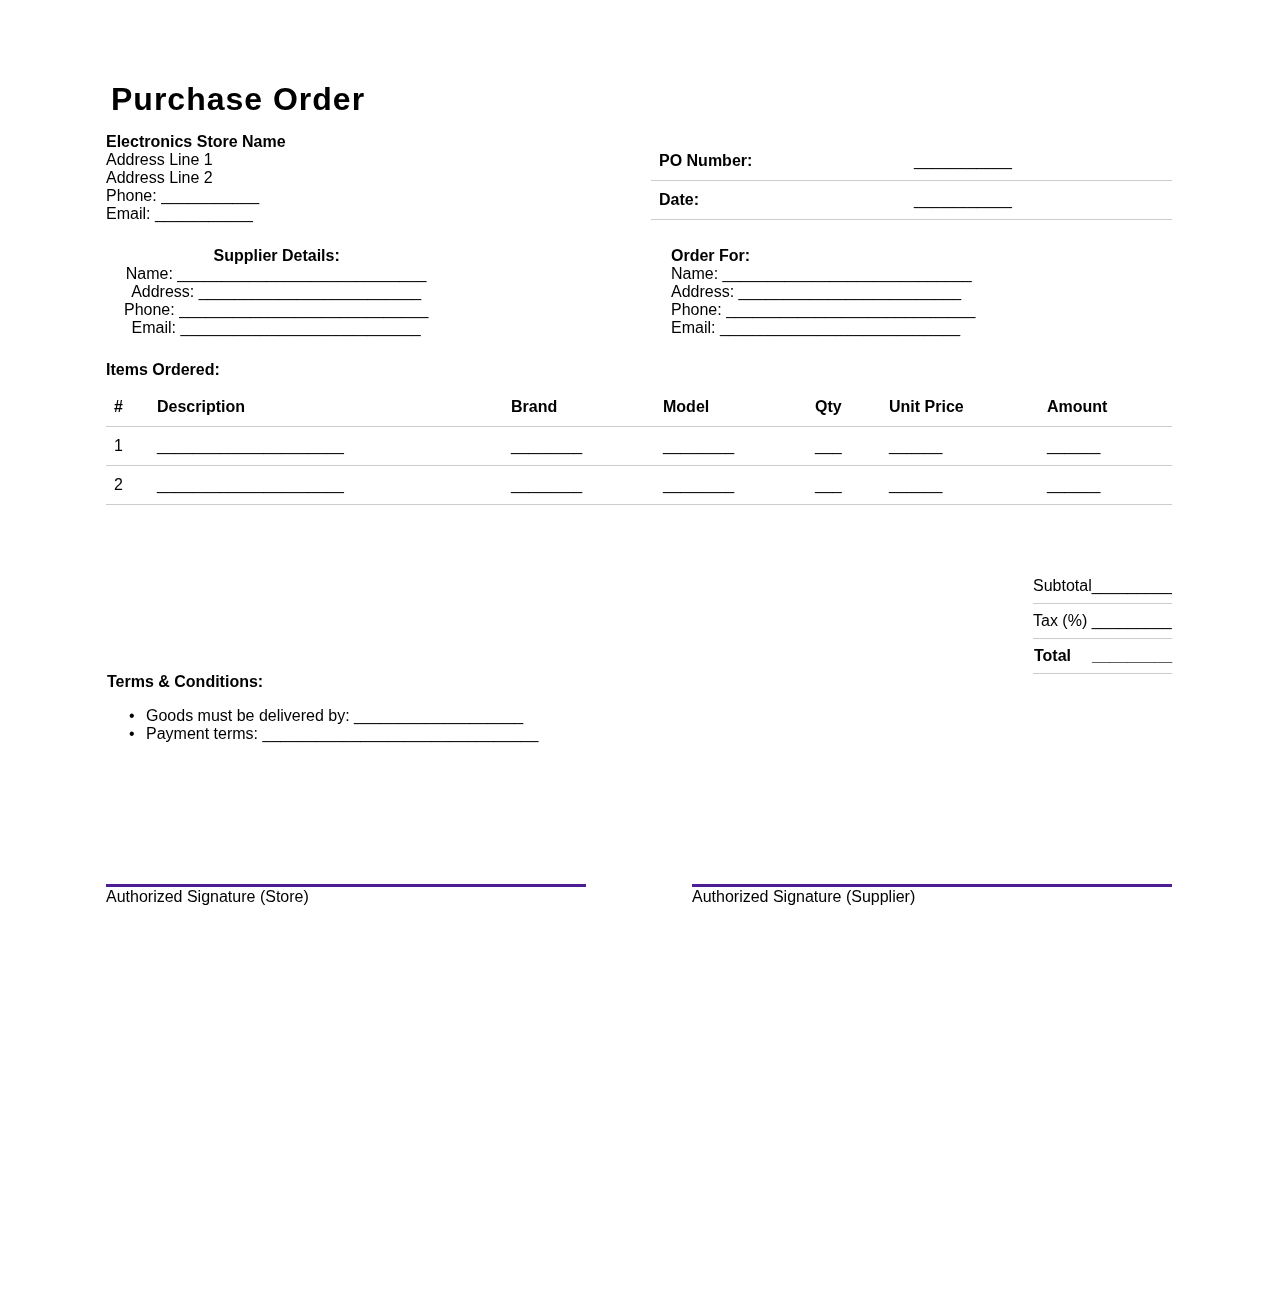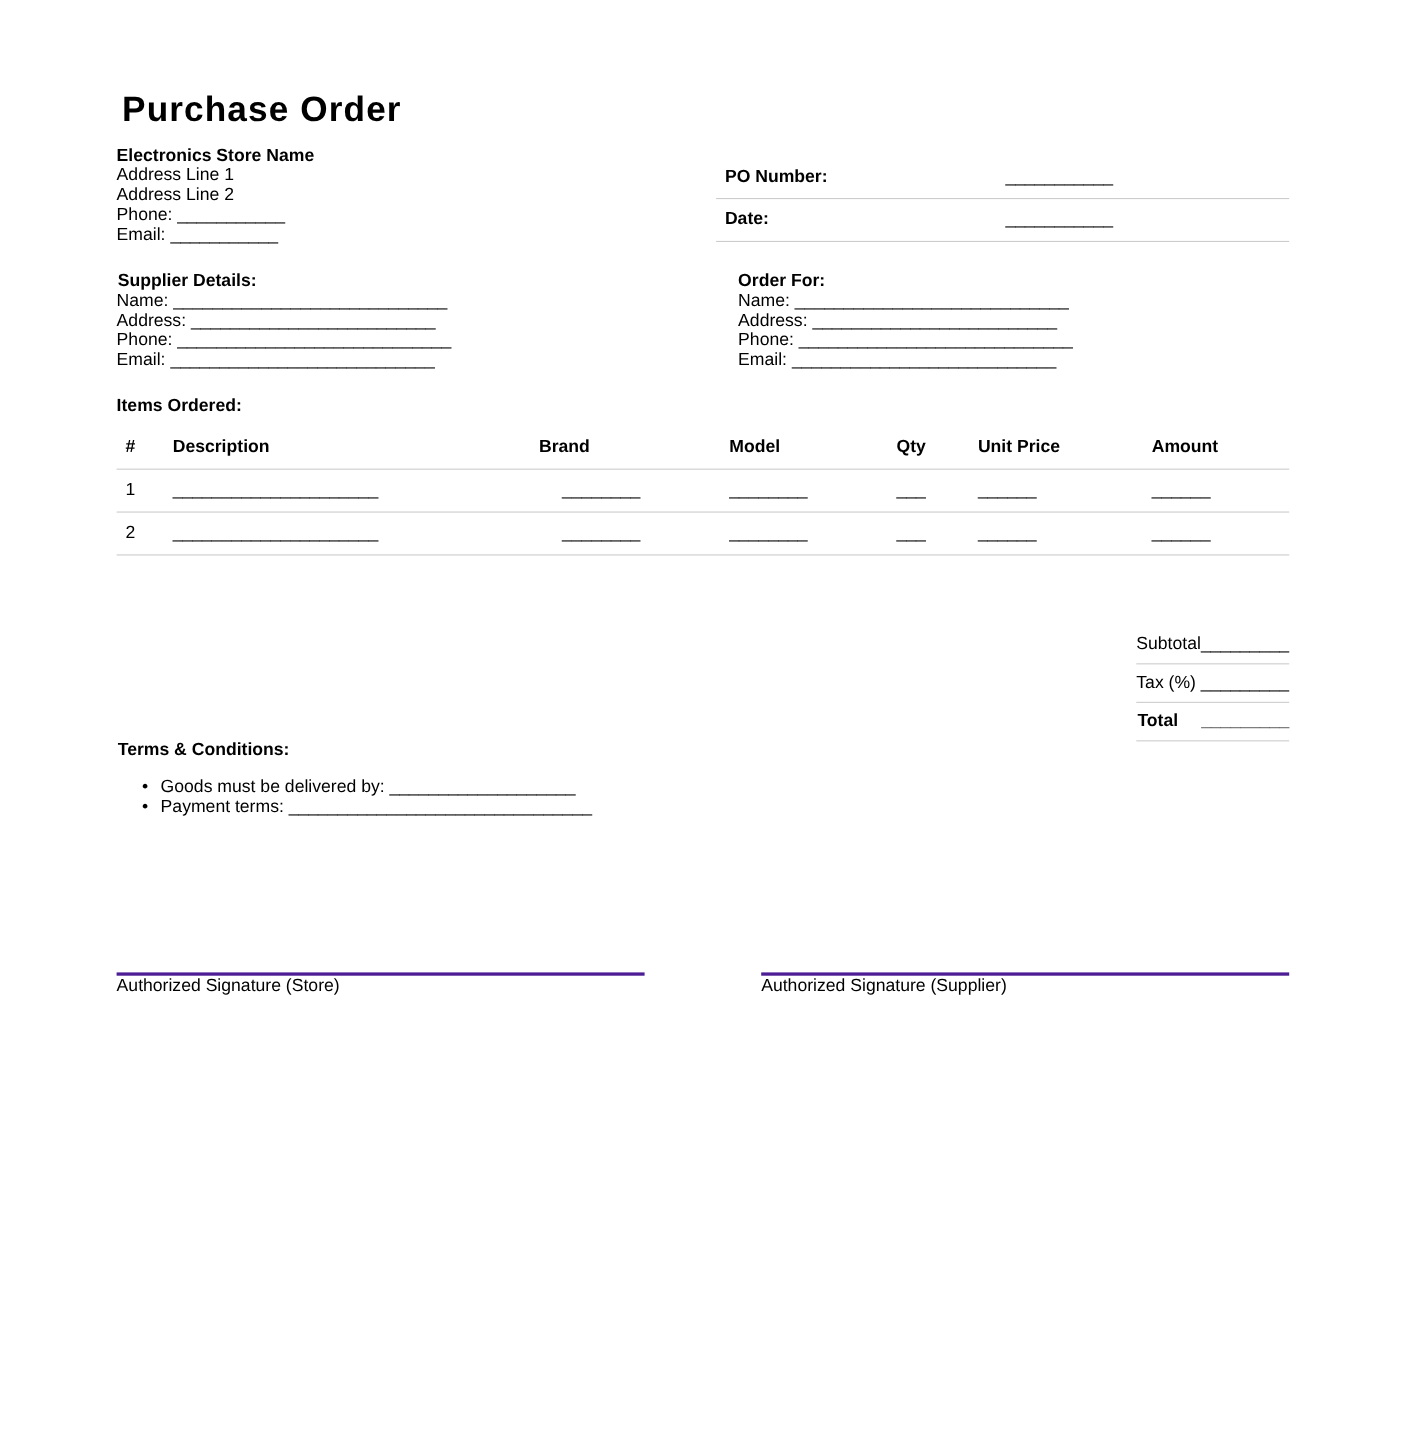--- a/index.html
+++ b/index.html
@@ -47,21 +47,21 @@
   <div class="po-row">
     <span class="lbl">PO Number:</span>
     <span class="val">___________</span>
   </div>
   <div class="po-row">
     <span class="lbl">Date:</span>
     <span class="val">___________</span>
   </div>
 </div>
 
-<div class="block" style="left:106px; top:247px;">
+<div class="block" style="left:124px; top:247px;text-align:center;">
   <div class="b" style="padding-left:1px;">Supplier Details:</div>
   <div>Name: ____________________________</div>
   <div>Address: _________________________</div>
   <div>Phone: ____________________________</div>
   <div>Email: ___________________________</div>
 </div>
 
 <div class="block" style="left:671px; top:247px;">
   <div class="b">Order For:</div>
   <div>Name: ____________________________</div>
@@ -69,21 +69,21 @@
   <div>Phone: ____________________________</div>
   <div>Email: ___________________________</div>
 </div>
 
 <div class="section-title" style="left:106px; top:361px;">Items Ordered:</div>
 
 <div class="items">
   <div class="row head">
     <span class="cell" style="left:8px;">#</span>
     <span class="cell" style="left:51px;text-align:right;">Description</span>
-    <span class="cell" style="left:384px;">Brand</span>
+    <span class="cell" style="left:405px;">Brand</span>
     <span class="cell" style="left:557px;">Model</span>
     <span class="cell" style="left:709px;">Qty</span>
     <span class="cell" style="left:783px;">Unit Price</span>
     <span class="cell" style="left:941px;">Amount</span>
   </div>
   <div class="row">
     <span class="cell" style="left:8px;">1</span>
     <span class="cell" style="left:51px;">_____________________</span>
     <span class="cell" style="left:405px;">________</span>
     <span class="cell" style="left:557px;">________</span>

